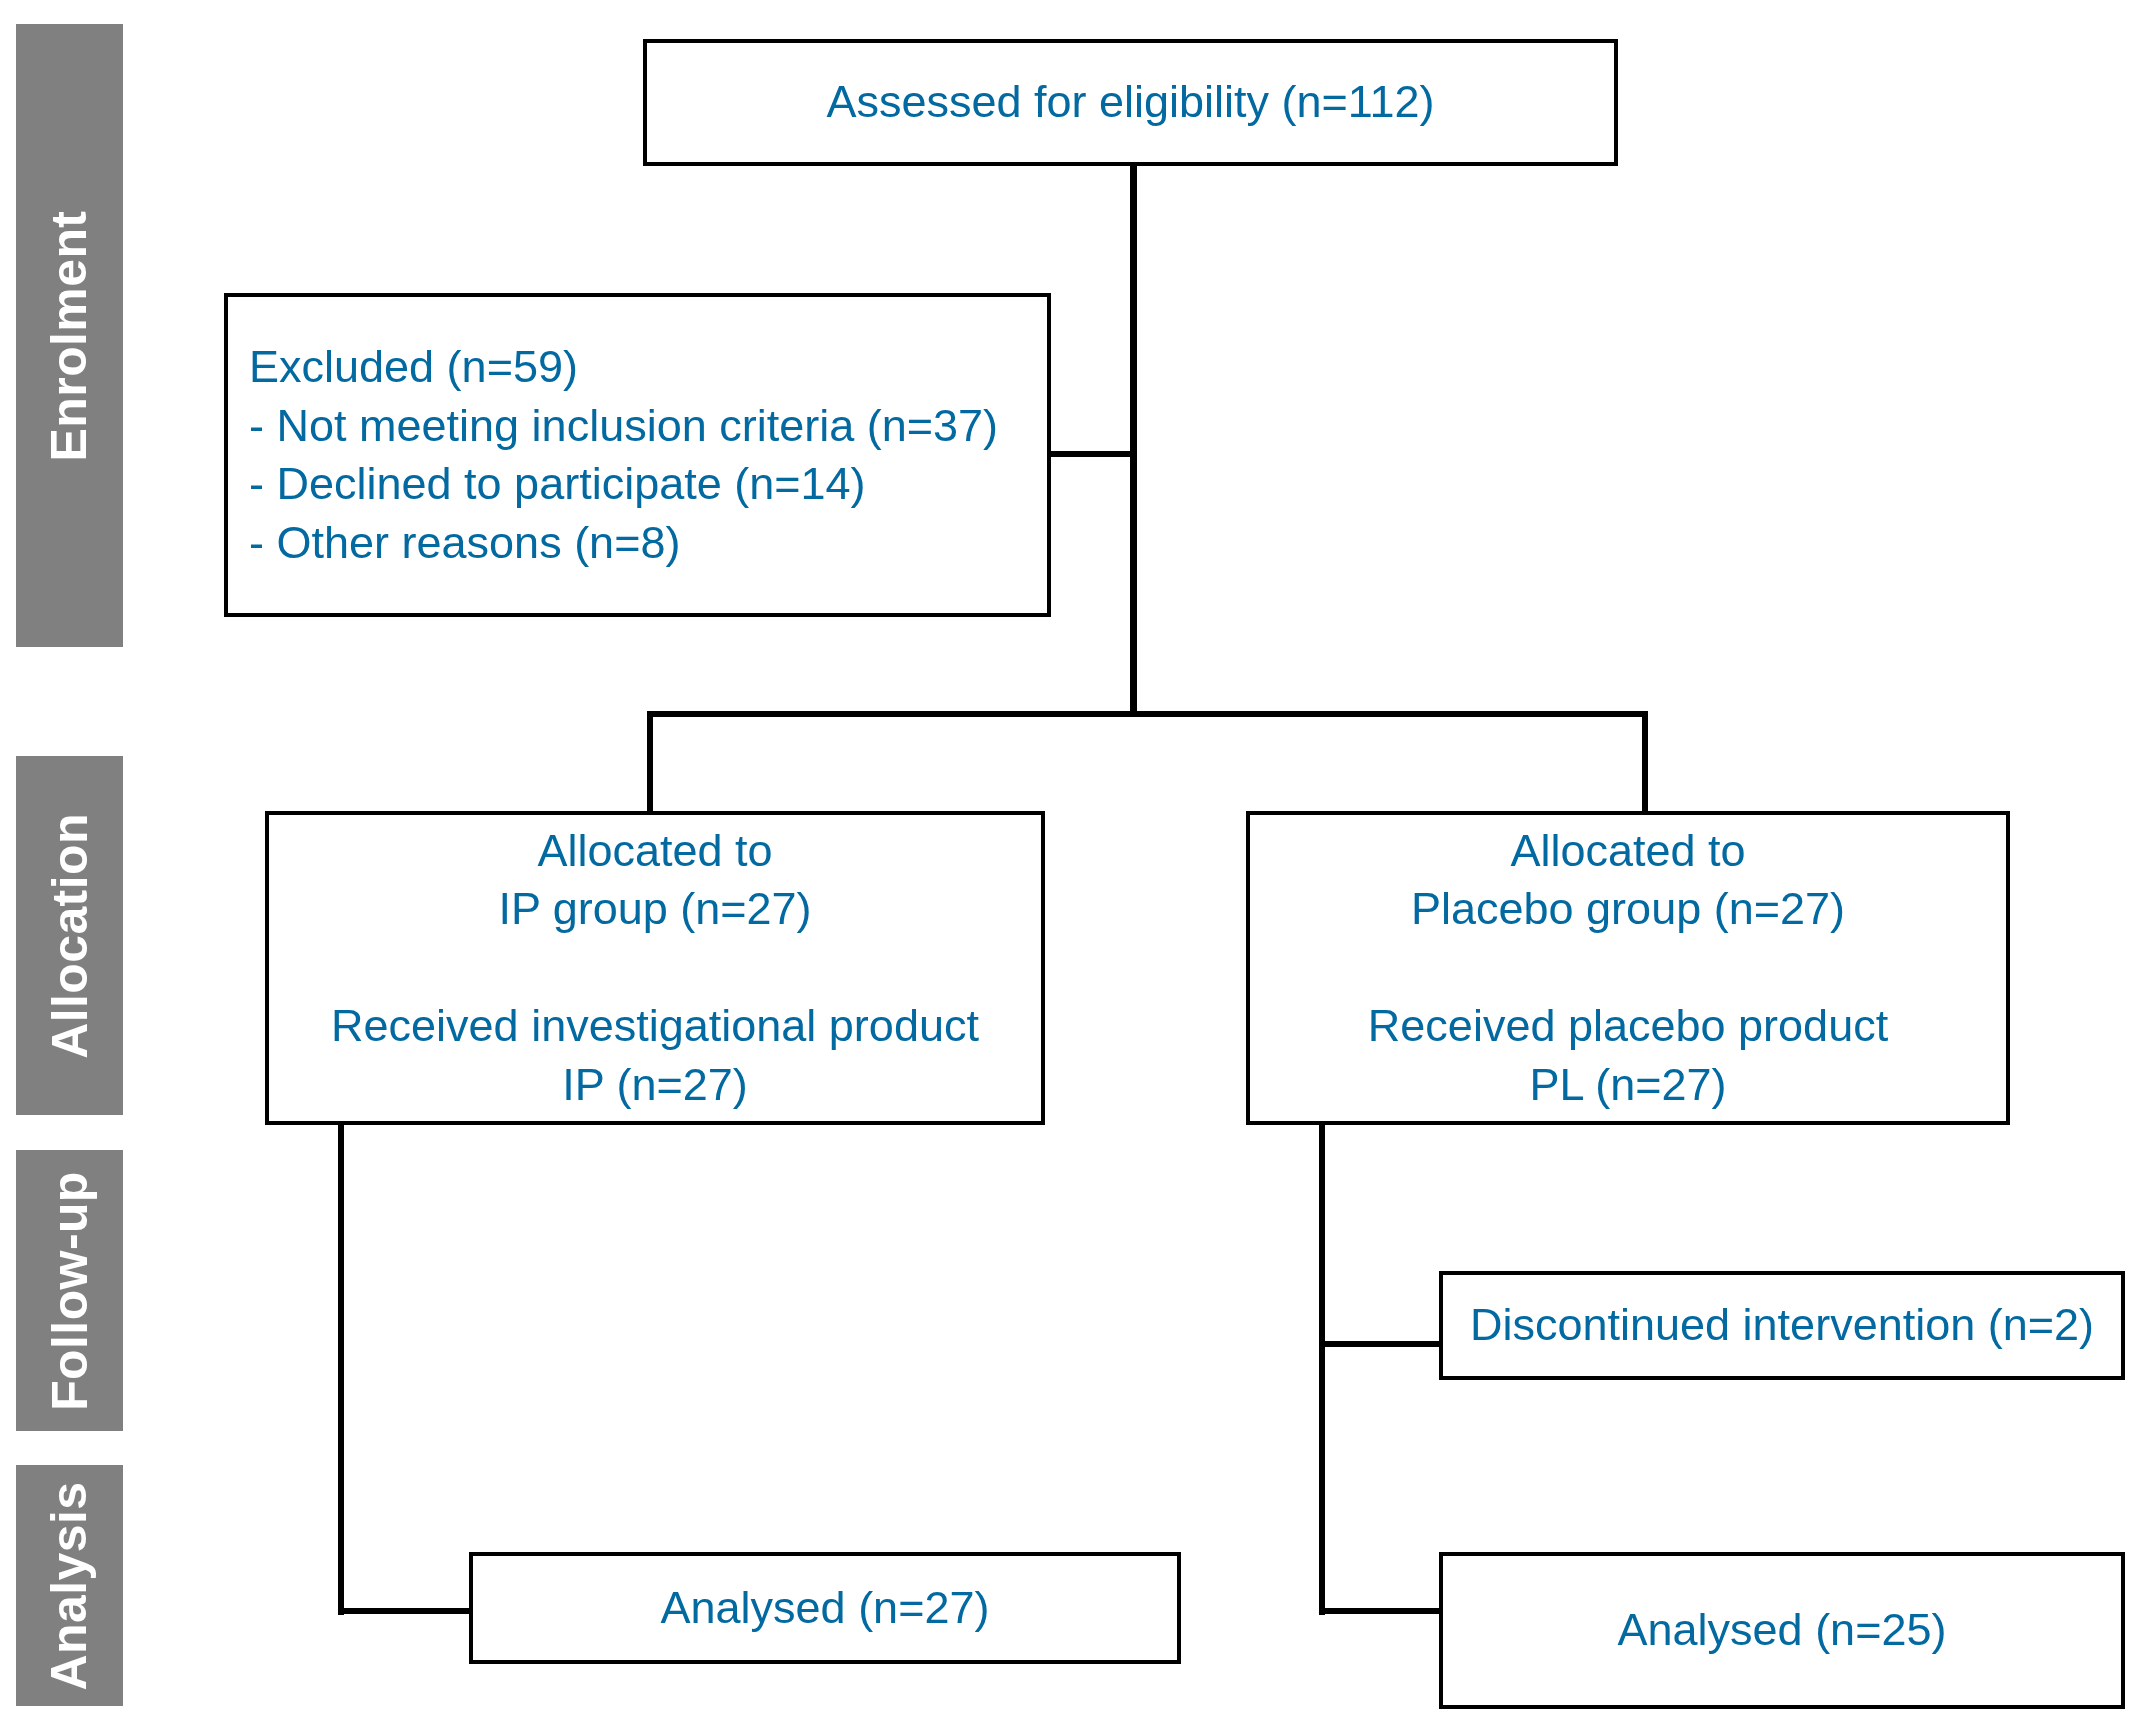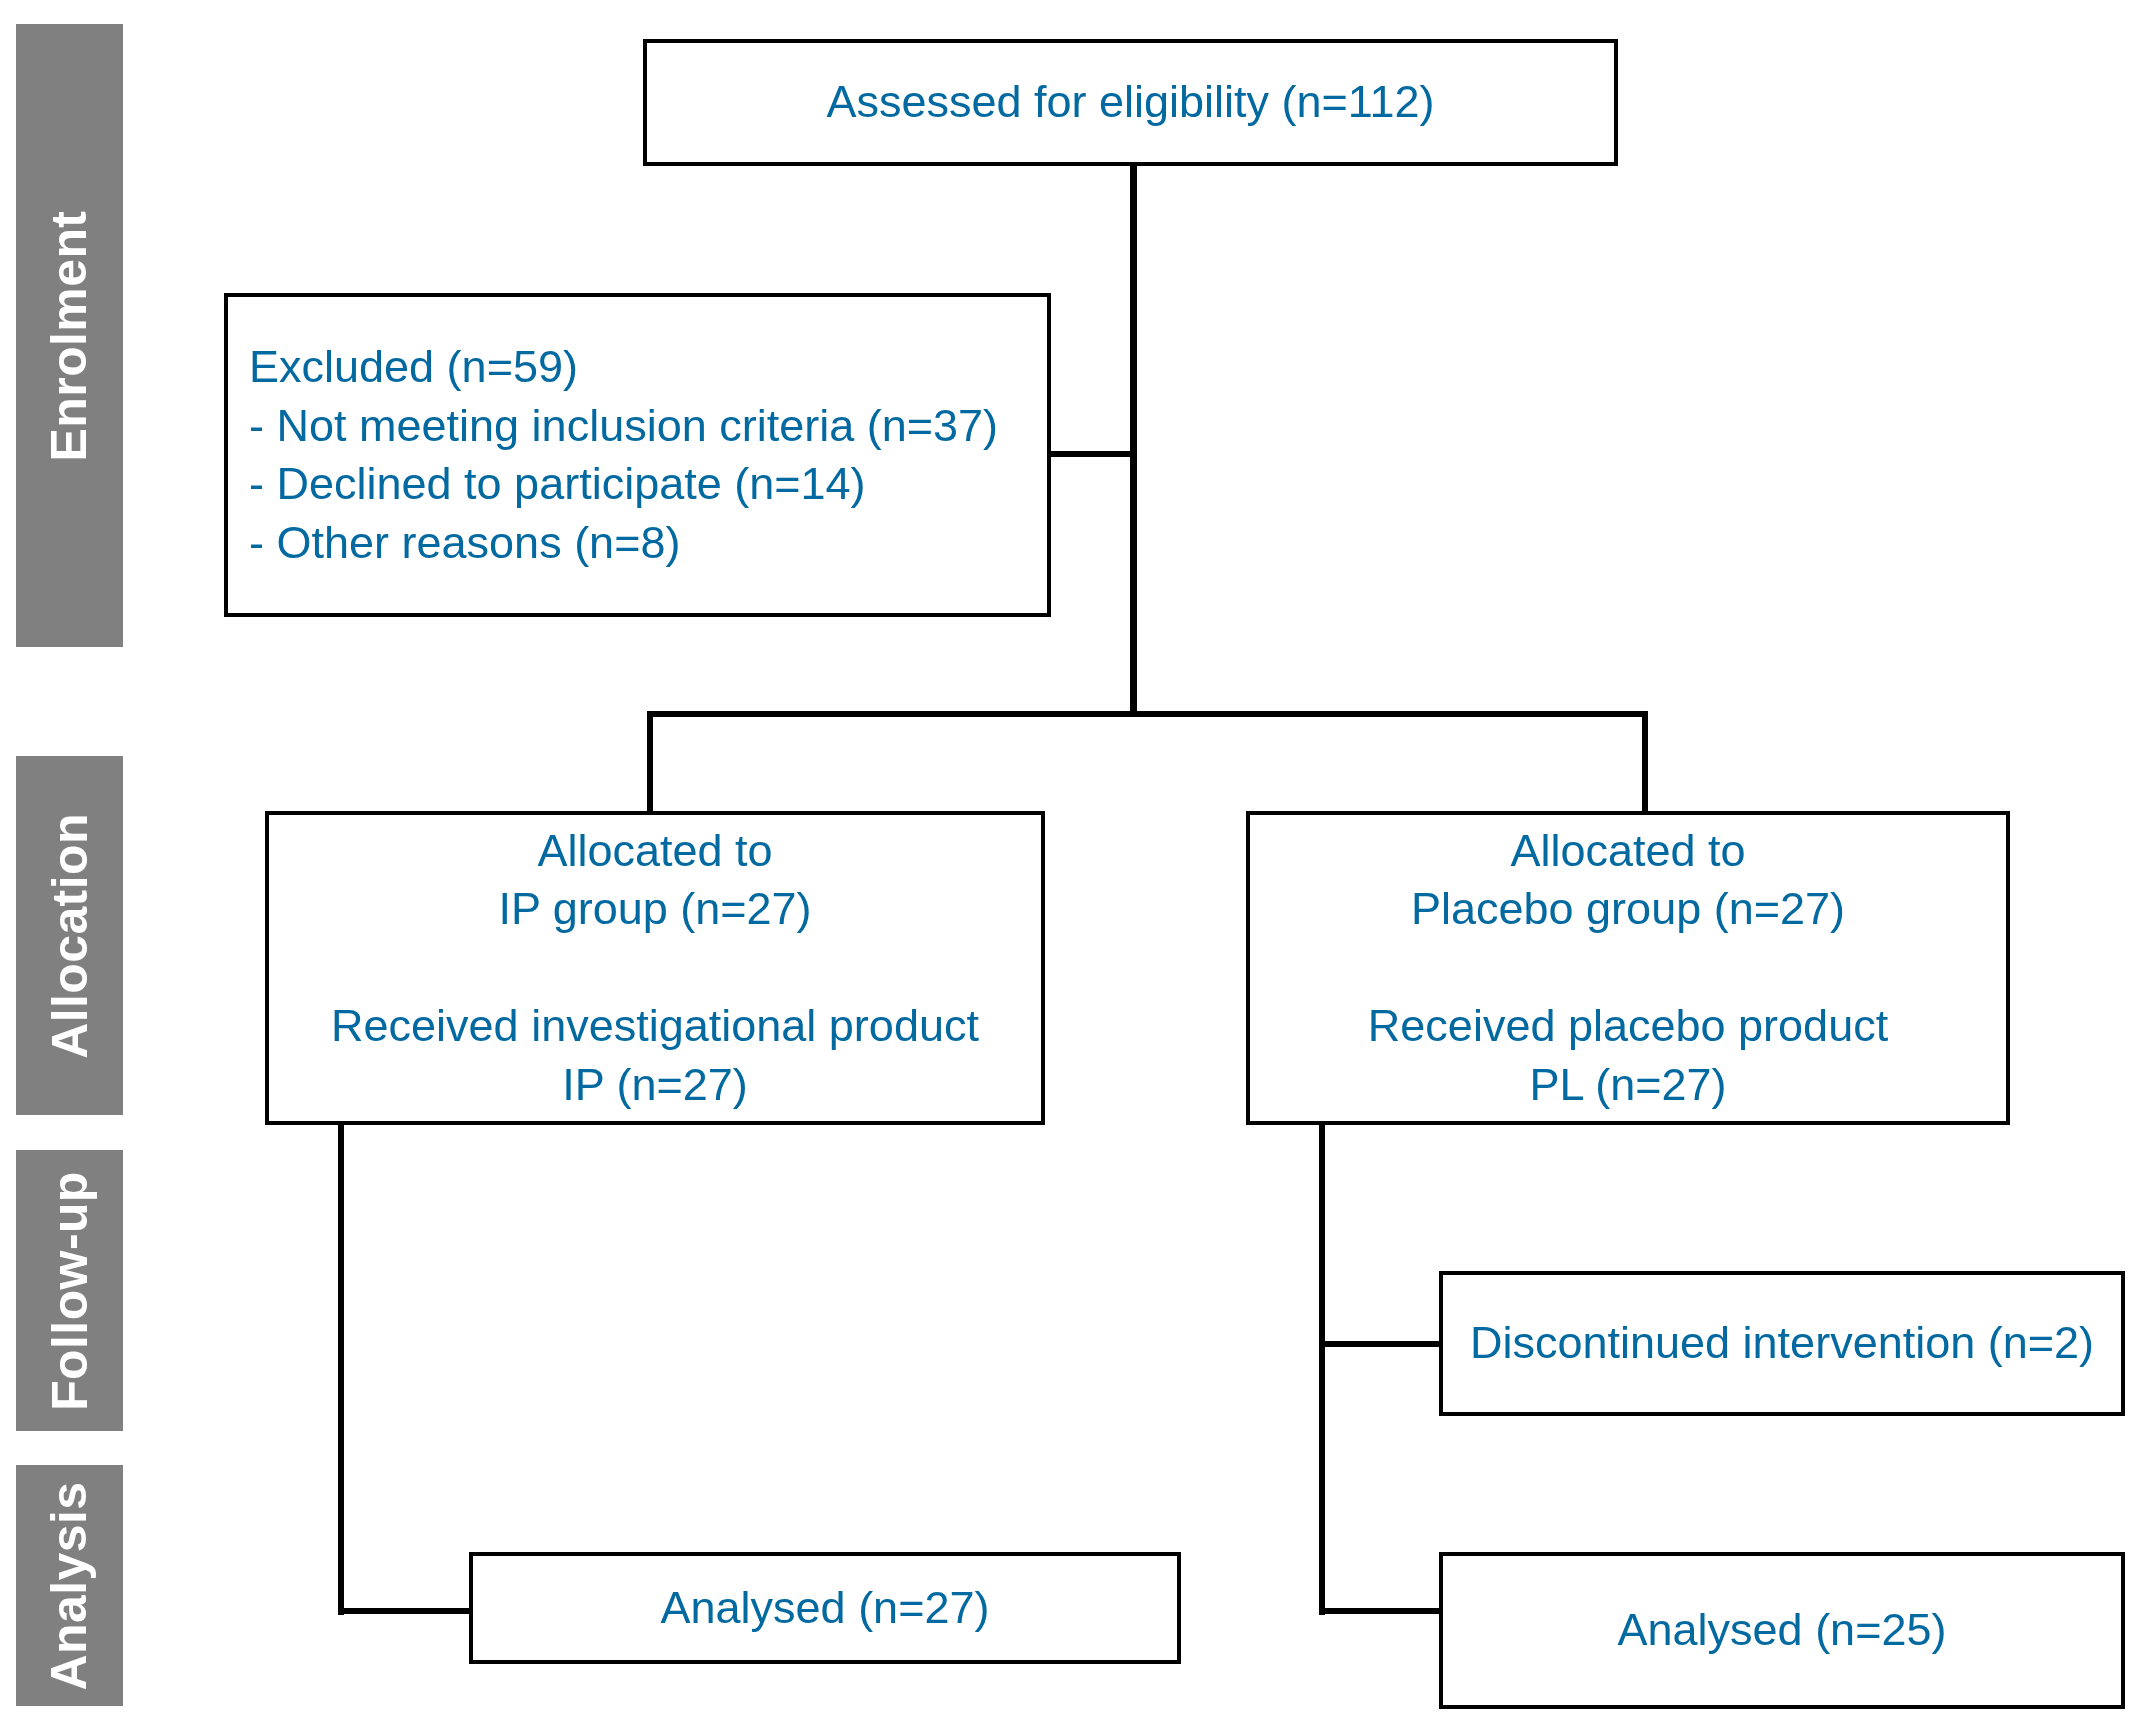--- a/index.html
+++ b/index.html
@@ -127,21 +127,21 @@
   </div>
 
   <div class="flow-box" style="left:1246px; top:811px; width:764px; height:314px;">
     <span class="box-text">Allocated to
 Placebo group (n=27)
 
 Received placebo product
 PL (n=27)</span>
   </div>
 
-  <div class="flow-box" style="left:1439px; top:1271px; width:686px; height:145px;">
+  <div class="flow-box" style="left:1439px; top:1271px; width:686px; height:109px;">
     <span class="box-text">Discontinued intervention (n=2)</span>
   </div>
 
   <div class="flow-box" style="left:469px; top:1552px; width:712px; height:112px;">
     <span class="box-text">Analysed  (n=27)</span>
   </div>
 
   <div class="flow-box" style="left:1439px; top:1552px; width:686px; height:157px;justify-content:center;">
     <span class="box-text">Analysed  (n=25)</span>
   </div>

